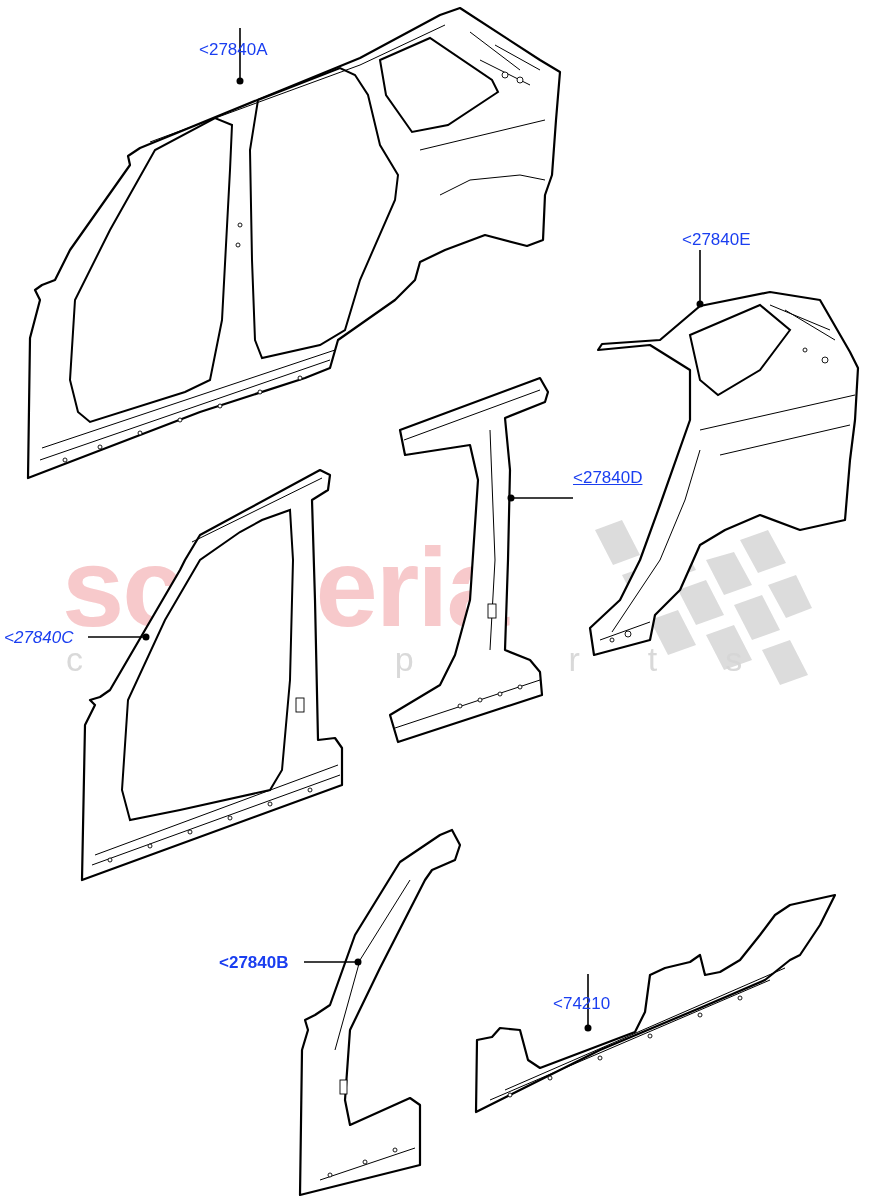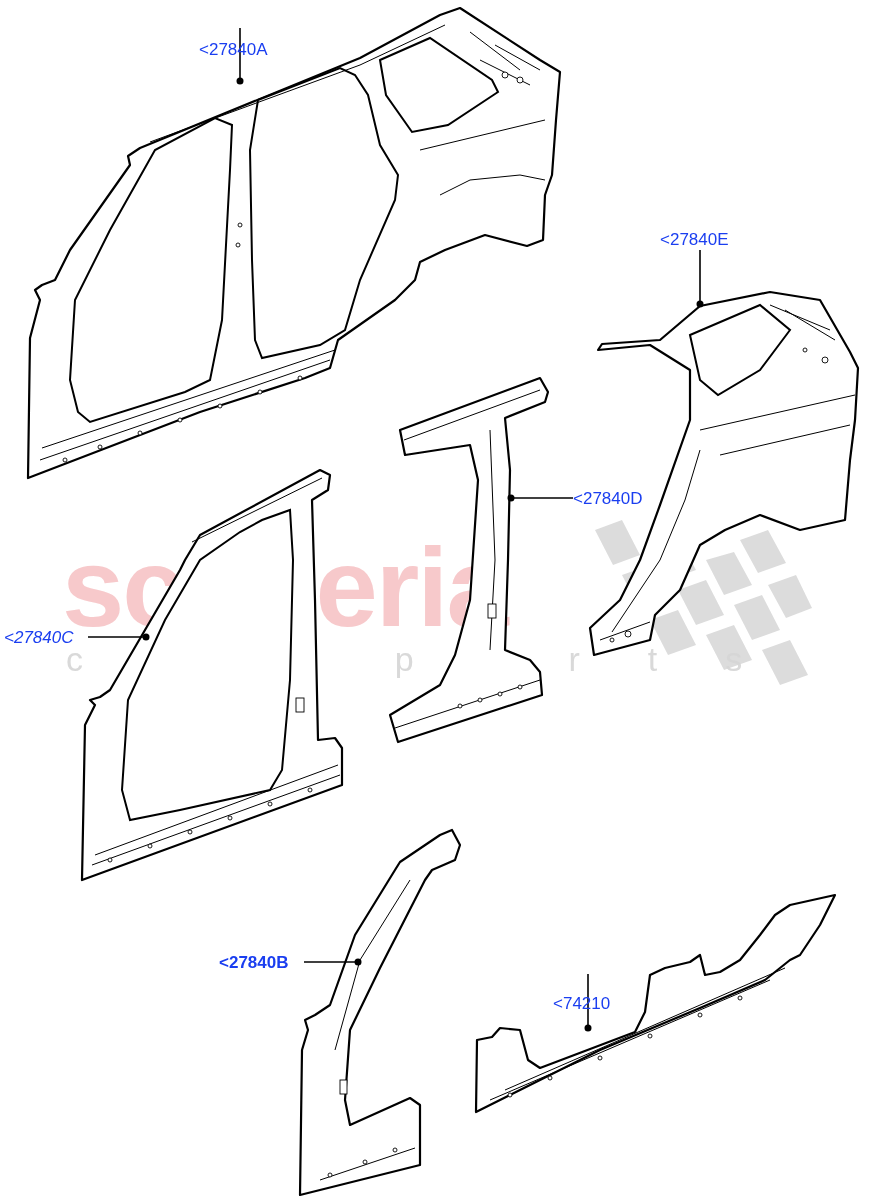--- a/index.html
+++ b/index.html
@@ -145,17 +145,17 @@
     <line class="leader" x1="304" y1="962" x2="358" y2="962"></line>
       <circle class="dot" cx="358" cy="962" r="3.5"></circle>
   </g>
   <g>
     <line class="leader" x1="588" y1="974" x2="588" y2="1027"></line>
       <circle class="dot" cx="588" cy="1028" r="3.5"></circle>
   </g>
 </svg>
 
 <div class="callout-label" style="left:199px; top:13px;margin-top:28px;">&lt;27840A</div>
-<div class="callout-label" style="left:660px; top:231px;">&lt;27840E</div>
-<div class="callout-label" style="left:573px; top:490px;">&lt;27840D</div>
+<div class="callout-label" style="left:682px; top:231px;">&lt;27840E</div>
+<div class="callout-label" style="left:573px; top:469px;text-decoration:underline;">&lt;27840D</div>
 <div class="callout-label" style="left:4px; top:629px;font-style:italic;">&lt;27840C</div>
 <div class="callout-label" style="left:219px; top:954px;font-weight:bold;">&lt;27840B</div>
 <div class="callout-label" style="left:553px; top:995px;">&lt;74210</div>
 
 </body></html>

